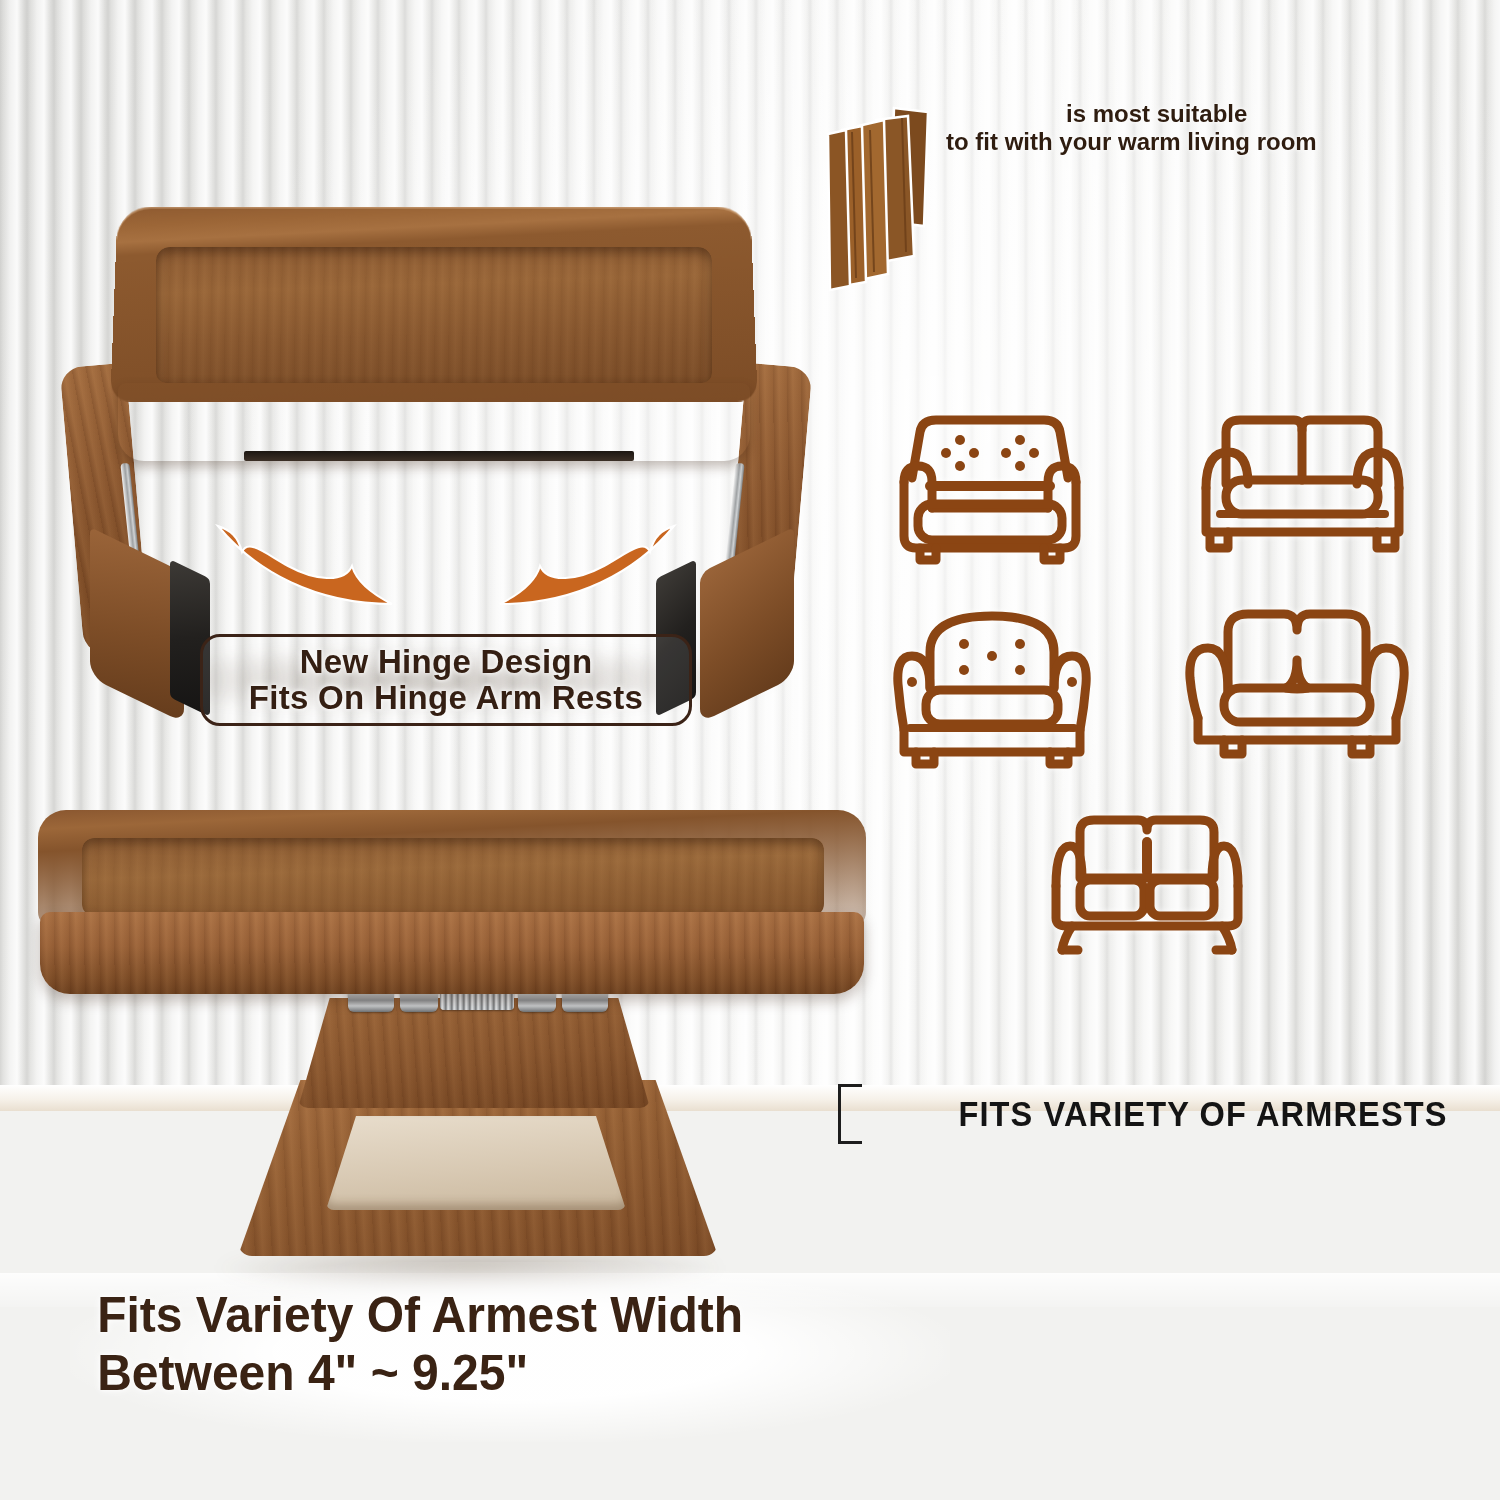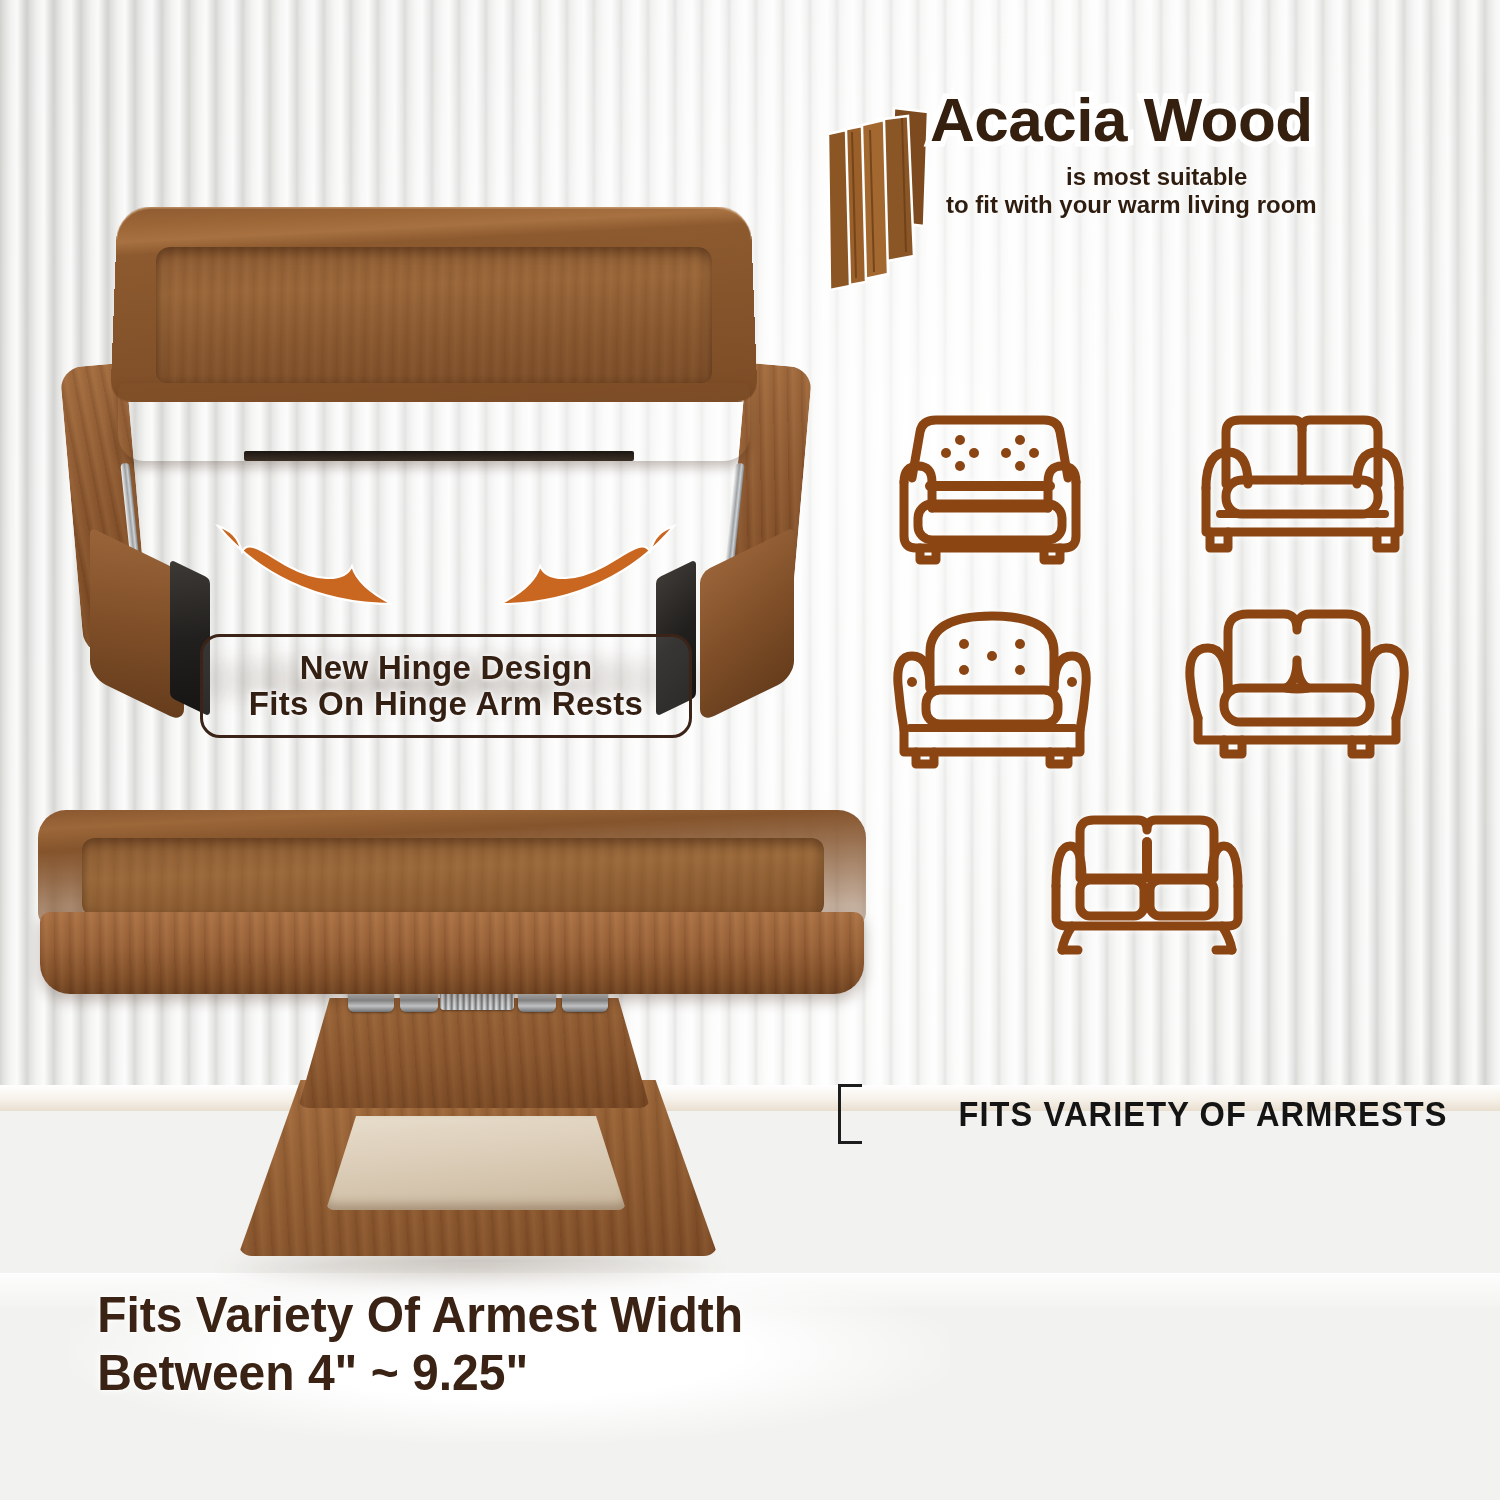--- a/index.html
+++ b/index.html
@@ -122,21 +122,21 @@
     background: linear-gradient(180deg,#1c1712,#3c3026);
     border-radius: 2px;
   }
 
   
   #arrows { position:absolute; left:196px; top:508px; width:500px; height:130px; }
 
   
   #hinge-badge {
     position:absolute; left:200px; top:634px;
-    width:492px; height:104px;
+    width:492px; height:92px;
     border:3px solid #3b2317; border-radius:20px;
     display:flex; flex-direction:column; align-items:center; justify-content:center;
     background: rgba(255,255,255,0.10);
   }
   #hinge-badge span {
     color:#341f13; font-weight:bold; font-size:33px; letter-spacing:0.3px;
     line-height:1.09; white-space:nowrap;
     text-shadow: 0 0 4px rgba(255,255,255,0.95), 0 0 9px rgba(255,255,255,0.85);
   }
 
@@ -340,21 +340,20 @@
           <path d="M4 28 L22 24 L26 180 L6 184 Z" fill="#8B5524"></path>
         </g>
         <g stroke="#6B3E18" stroke-width="2" fill="none" opacity="0.8">
           <path d="M46 24 L50 166"></path>
           <path d="M28 26 L32 172"></path>
           <path d="M78 12 L82 146"></path>
         </g>
       </svg>
     </div>
     <div class="headline-text">
-      <div class="hl-line l2">Acacia Wood</div>
       <div class="sub1">is most suitable</div>
       <div class="sub2">to fit with your warm living room</div>
     </div>
   </div>
 
   <div id="sofa-grid">
 
     <div class="sofa-cell" style="left:0px;top:0px;">
       <svg width="200" height="160" viewBox="0 0 200 160">
         <g fill="none" stroke="#8B4513" stroke-width="9" stroke-linecap="round" stroke-linejoin="round">

